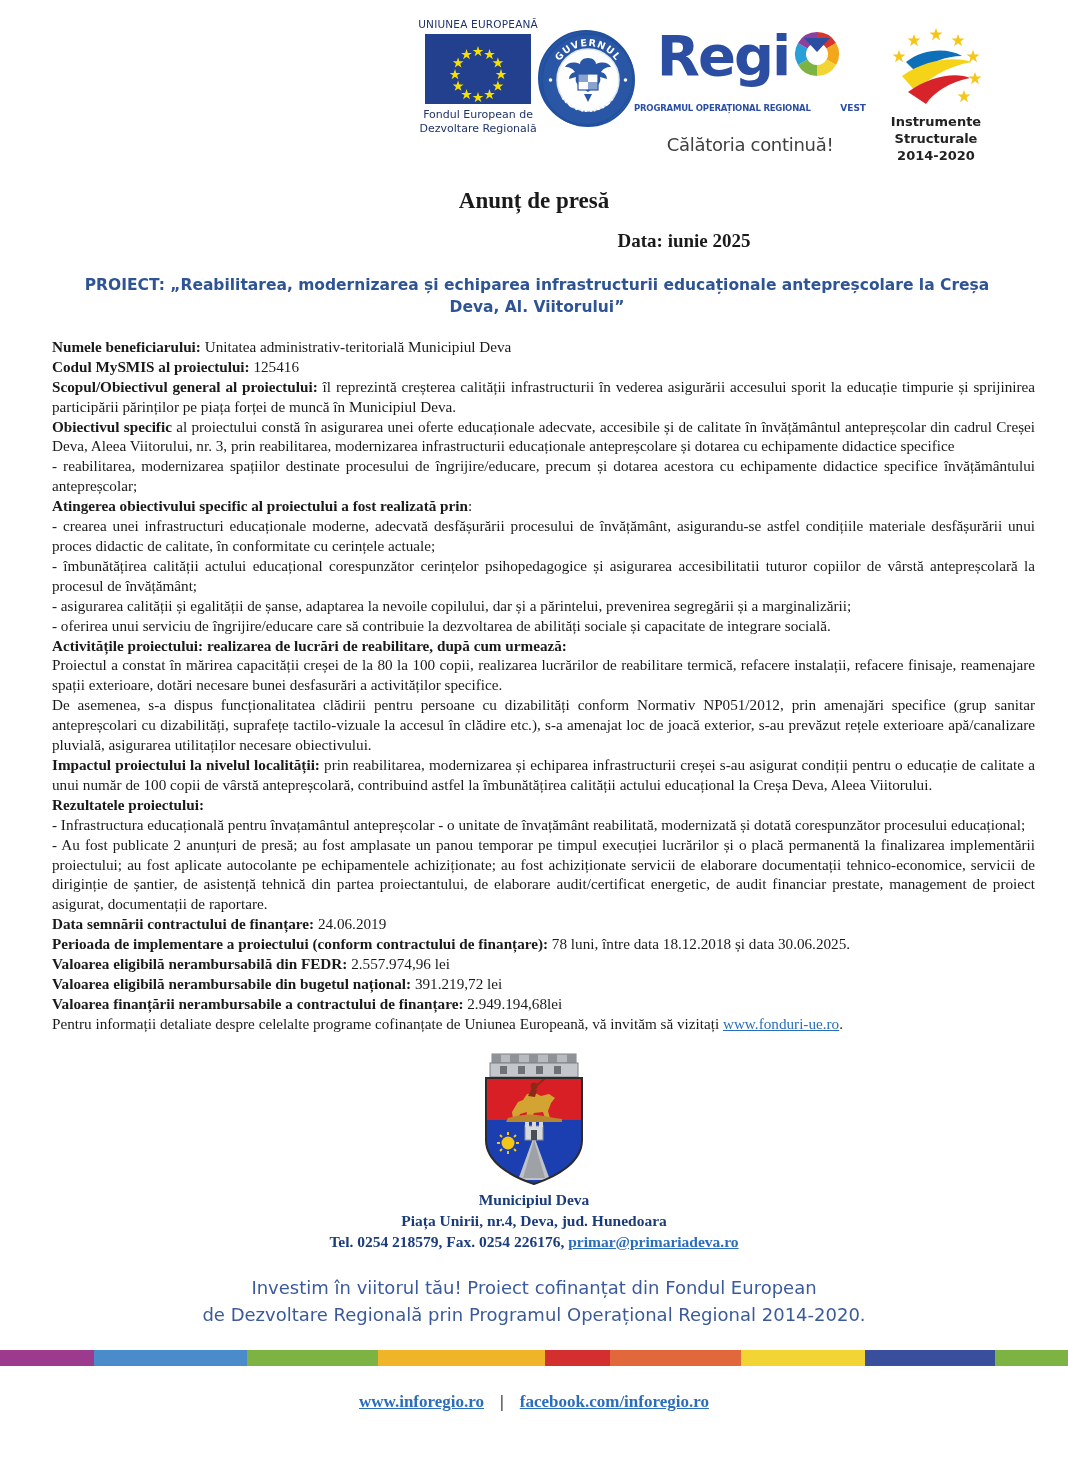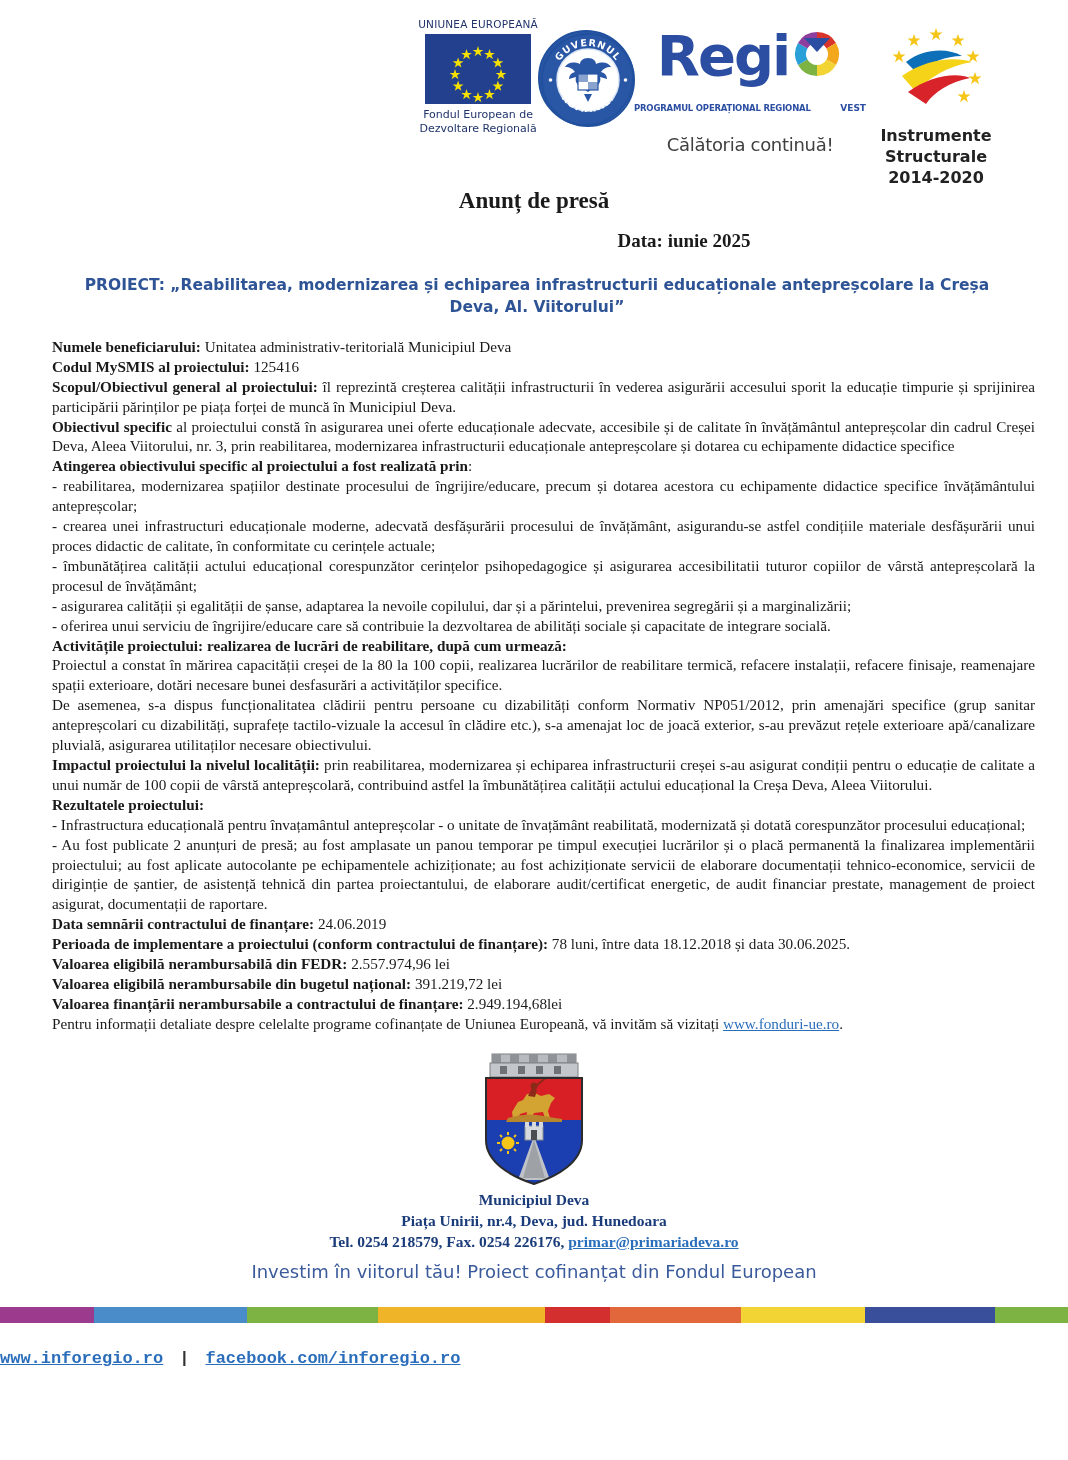--- a/index.html
+++ b/index.html
@@ -97,21 +97,21 @@
   .regio-tag {
     font-family: "DejaVu Sans", sans-serif;
     font-size: 18px; color: #404040; margin-top: 2px; letter-spacing: -.3px;
   }
 
   
   .si-logo { width: 140px; display: flex; flex-direction: column; align-items: center; }
   .si-mark { width: 128px; height: 88px; position: relative; }
   .si-cap {
     font-family: "DejaVu Sans", sans-serif;
-    font-size: 16px; font-weight: bold; color: #222; text-align: center; line-height: 1.3; margin-top: 12px;
+    font-size: 13px; font-weight: bold; color: #222; text-align: center; line-height: 1.3;
   }
 
   
   .doc-title {
     text-align: center;
     font-size: 23px;
     font-weight: bold;
     font-family: "Liberation Serif", serif;
     margin-top: 38px;
   }
@@ -156,35 +156,35 @@
     margin-top: 2px;
   }
   .contact a { color: #2a6ebb; }
 
   .slogan {
     text-align: center;
     font-family: "DejaVu Sans", sans-serif;
     font-size: 18px;
     color: #3a5a9b;
     line-height: 1.5;
-    margin-top: 6px;
+    margin-top: 22px;
   }
 
   
   .colorbar {
     display: flex;
     height: 16px;
     margin-top: 22px;
   }
   .colorbar span { flex: 1 1 auto; height: 100%; }
 
   .footer-links {
-    text-align: left;
+    text-align: center;
     margin-top: 26px;
-    font-family: Liberation Mono, monospace;
+    font-family: Liberation Serif, serif;
     font-size: 17px;
   }
   .footer-links a { color: #2a6ebb; text-decoration: underline; font-weight: bold; }
   .footer-sep { color: #333; padding: 0 16px; font-weight: bold; }
 </style>
 </head>
 <body>
 
 <div class="page">
 
@@ -305,24 +305,24 @@
     </p>
     <p>
       <span class="lbl">Codul MySMIS al proiectului:</span><span> 125416</span>
     </p>
     <p>
       <span class="lbl">Scopul/Obiectivul general al proiectului:</span><span> îl reprezintă creșterea calității infrastructurii în vederea asigurării accesului sporit la educație timpurie și sprijinirea participării părinților pe piața forței de muncă în Municipiul Deva.</span>
     </p>
     <p>
       <span class="lbl">Obiectivul specific</span><span> al proiectului constă în asigurarea unei oferte educaționale adecvate, accesibile și de calitate în învățământul antepreșcolar din cadrul Creșei Deva, Aleea Viitorului, nr. 3, prin reabilitarea, modernizarea infrastructurii educaționale antepreșcolare și dotarea cu echipamente didactice specifice</span>
     </p>
+    <p>- reabilitarea, modernizarea spațiilor destinate procesului de îngrijire/educare, precum și dotarea acestora cu echipamente didactice specifice învățământului antepreșcolar;</p>
     <p>
       <span class="lbl">Atingerea obiectivului specific al proiectului a fost realizată prin</span><span>:</span>
     </p>
-    <p>- reabilitarea, modernizarea spațiilor destinate procesului de îngrijire/educare, precum și dotarea acestora cu echipamente didactice specifice învățământului antepreșcolar;</p>
     <p>- crearea unei infrastructuri educaționale moderne, adecvată desfășurării procesului de învățământ, asigurandu-se astfel condițiile materiale desfășurării unui proces didactic de calitate, în conformitate cu cerințele actuale;</p>
     <p>- îmbunătățirea calității actului educațional corespunzător cerințelor psihopedagogice și asigurarea accesibilitatii tuturor copiilor de vârstă antepreșcolară la procesul de învățământ;</p>
     <p>- asigurarea calității și egalității de șanse, adaptarea la nevoile copilului, dar și a părintelui, prevenirea segregării și a marginalizării;</p>
     <p>- oferirea unui serviciu de îngrijire/educare care să contribuie la dezvoltarea de abilități sociale și capacitate de integrare socială.</p>
 
     <p class="lbl">Activitățile proiectului: realizarea de lucrări de reabilitare, după cum urmează:</p>
     <p>Proiectul a constat în mărirea capacității creșei de la 80 la 100 copii, realizarea lucrărilor de reabilitare termică, refacere instalații, refacere finisaje, reamenajare spații exterioare, dotări necesare bunei desfasurări a activităților specifice.</p>
     <p>De asemenea, s-a dispus funcționalitatea clădirii pentru persoane cu dizabilități conform Normativ NP051/2012, prin amenajări specifice (grup sanitar antepreșcolari cu dizabilități, suprafețe tactilo-vizuale la accesul în clădire etc.), s-a amenajat loc de joacă exterior, s-au prevăzut rețele exterioare apă/canalizare pluvială, asigurarea utilitaților necesare obiectivului.</p>
 
     <p>
@@ -424,20 +424,21 @@
   <div class="contact">
     <div>Municipiul Deva</div>
     <div>Piața Unirii, nr.4, Deva, jud. Hunedoara</div>
     <div>
       <span>Tel. 0254 218579, Fax. 0254 226176, </span><a href="#">primar@primariadeva.ro</a>
     </div>
   </div>
 
   <div class="slogan">
     <div>Investim în viitorul tău! Proiect cofinanțat din Fondul European</div>
+    <div>de Dezvoltare Regională prin Programul Operațional Regional 2014-2020.</div>
   </div>
 
   <div class="colorbar">
     <span style="background:#9c3a8e;flex-grow:1.3"></span>
     <span style="background:#4a8bc9;flex-grow:2.1"></span>
     <span style="background:#7cb342;flex-grow:1.8"></span>
     <span style="background:#f0b429;flex-grow:2.3"></span>
     <span style="background:#d32f2f;flex-grow:0.9"></span>
     <span style="background:#e2683c;flex-grow:1.8"></span>
     <span style="background:#f3d435;flex-grow:1.7"></span>

